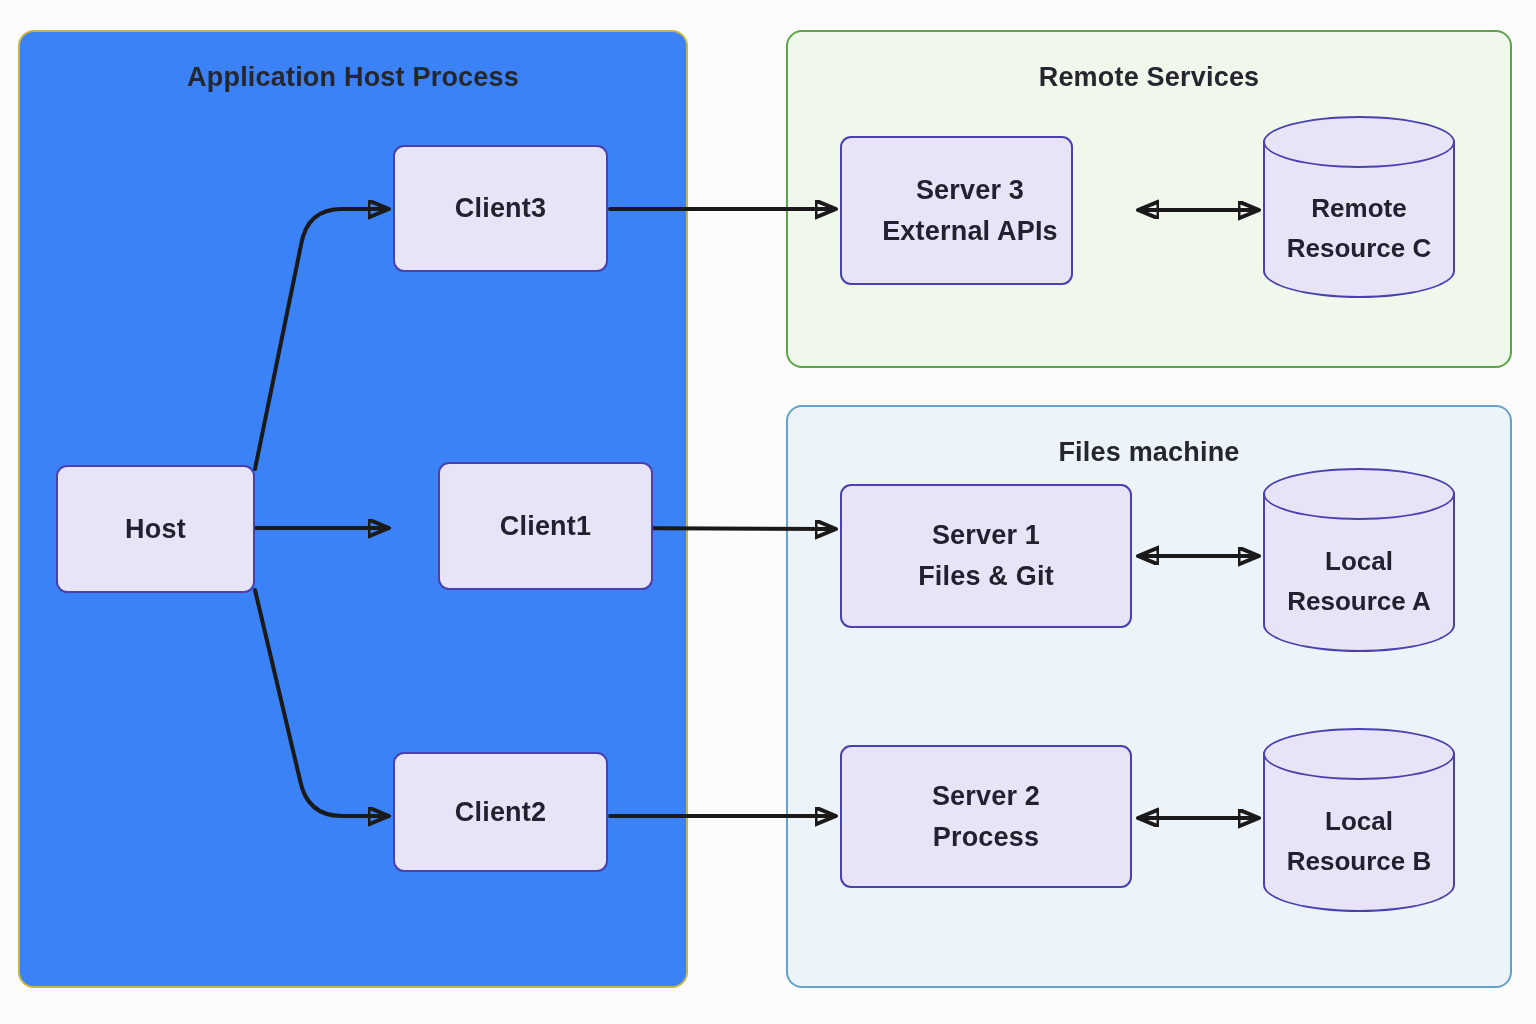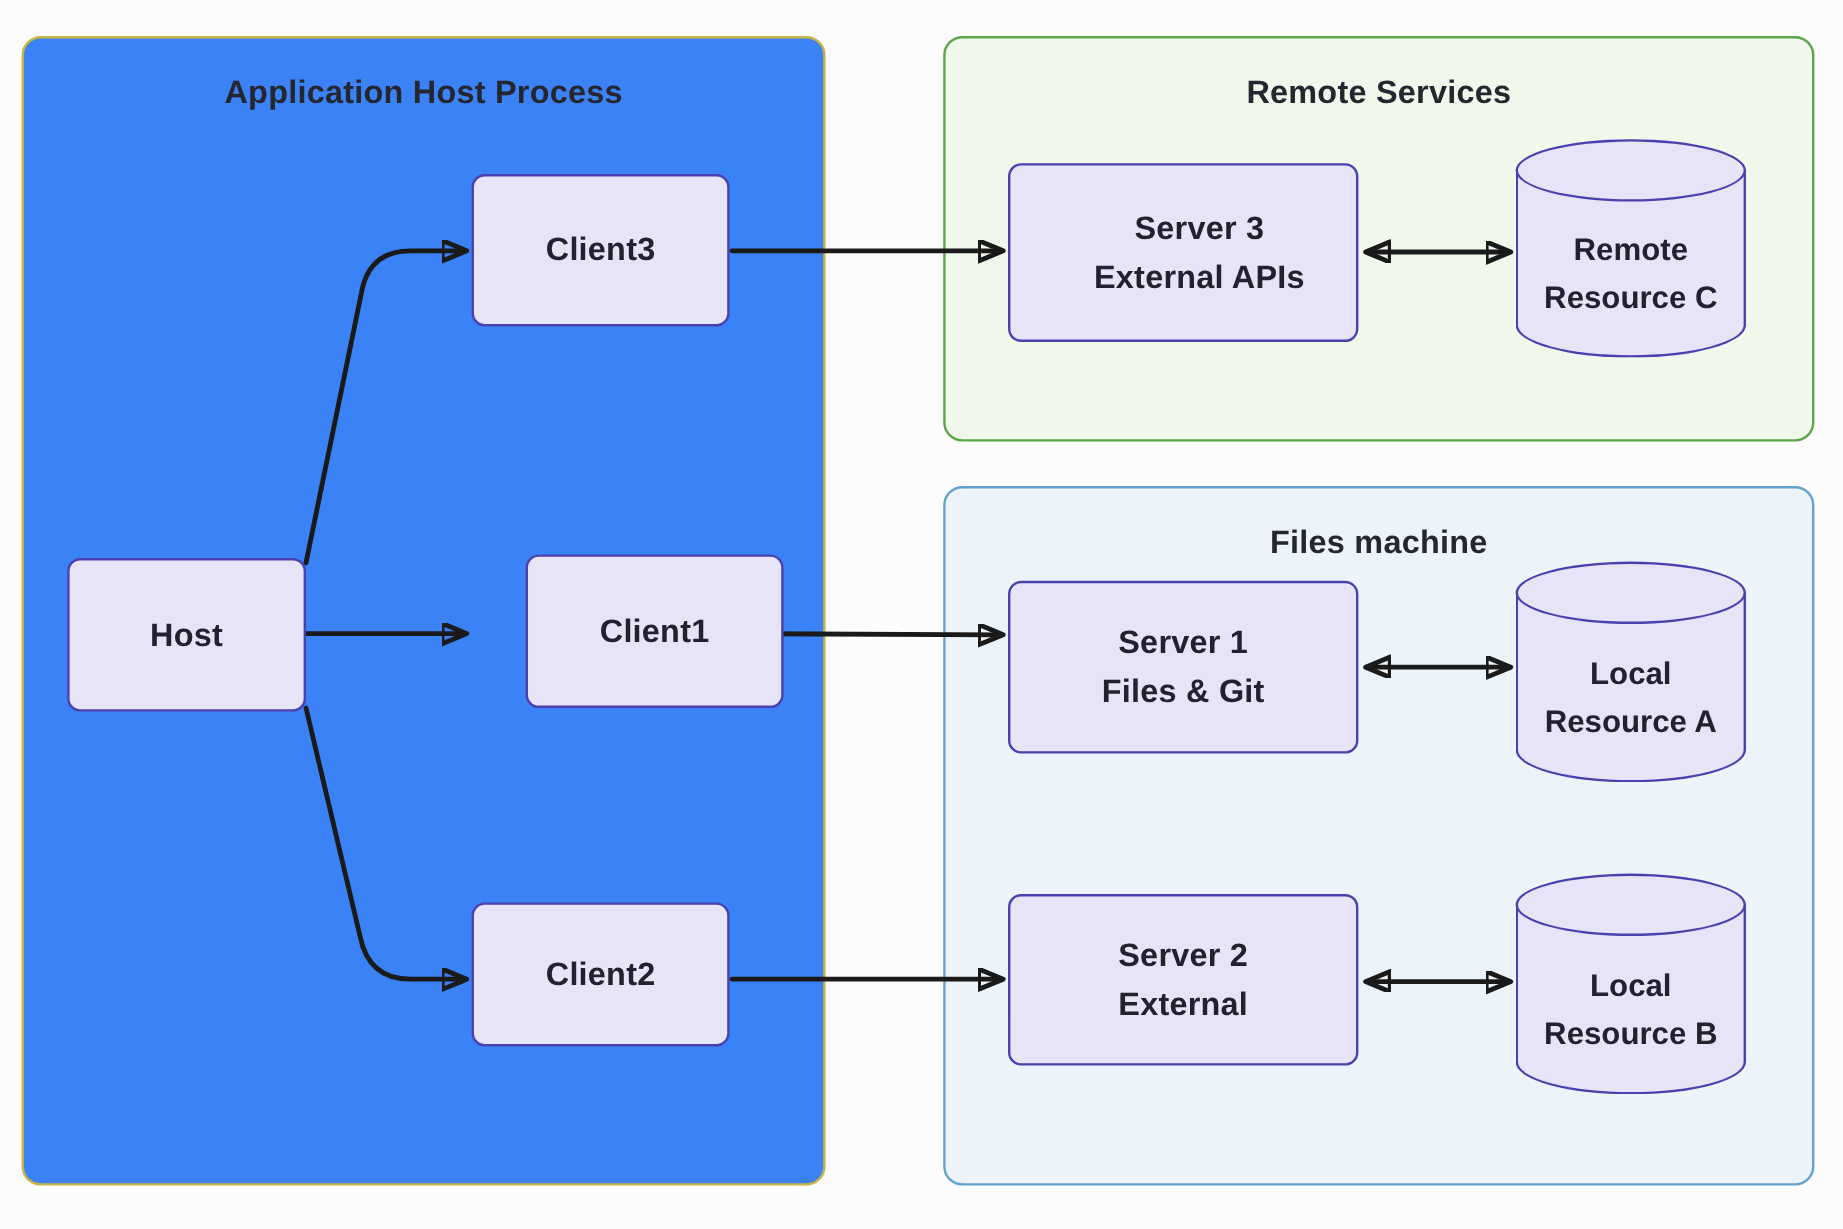--- a/index.html
+++ b/index.html
@@ -145,33 +145,33 @@
   </div>
 
   <div class="node" style="left:393px; top:462px; width:215px; height:128px;margin-left:45px;">
     <span class="nl">Client1</span>
   </div>
 
   <div class="node" style="left:393px; top:752px; width:215px; height:120px;">
     <span class="nl">Client2</span>
   </div>
 
-  <div class="node" style="left:840px; top:136px; width:292px; height:149px;padding-left:27px;">
+  <div class="node" style="left:840px; top:136px; width:233px; height:149px;padding-left:27px;">
     <span class="nl">Server 3</span>
     <span class="nl">External APIs</span>
   </div>
 
   <div class="node" style="left:840px; top:484px; width:292px; height:144px;">
     <span class="nl">Server 1</span>
     <span class="nl">Files &amp; Git</span>
   </div>
 
   <div class="node" style="left:840px; top:745px; width:292px; height:143px;">
     <span class="nl">Server 2</span>
-    <span class="nl">External</span>
+    <span class="nl">Process</span>
   </div>
 
   <div class="cylinder" style="left:1263px; top:116px; width:192px; height:182px;">
     <div class="cyl-body"></div>
     <div class="cyl-top"></div>
     <div class="cyl-label">
       <span class="nl">Remote</span>
       <span class="nl">Resource C</span>
     </div>
   </div>

